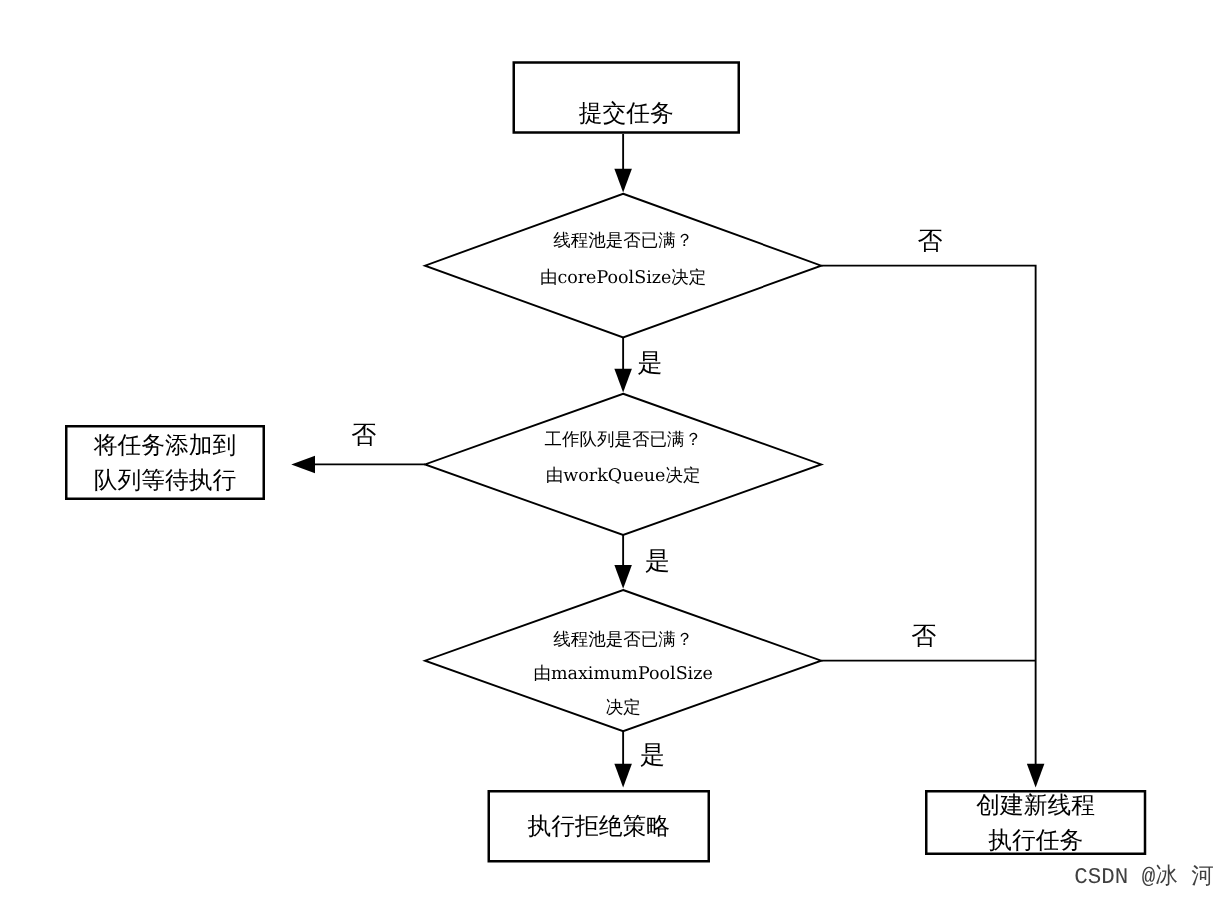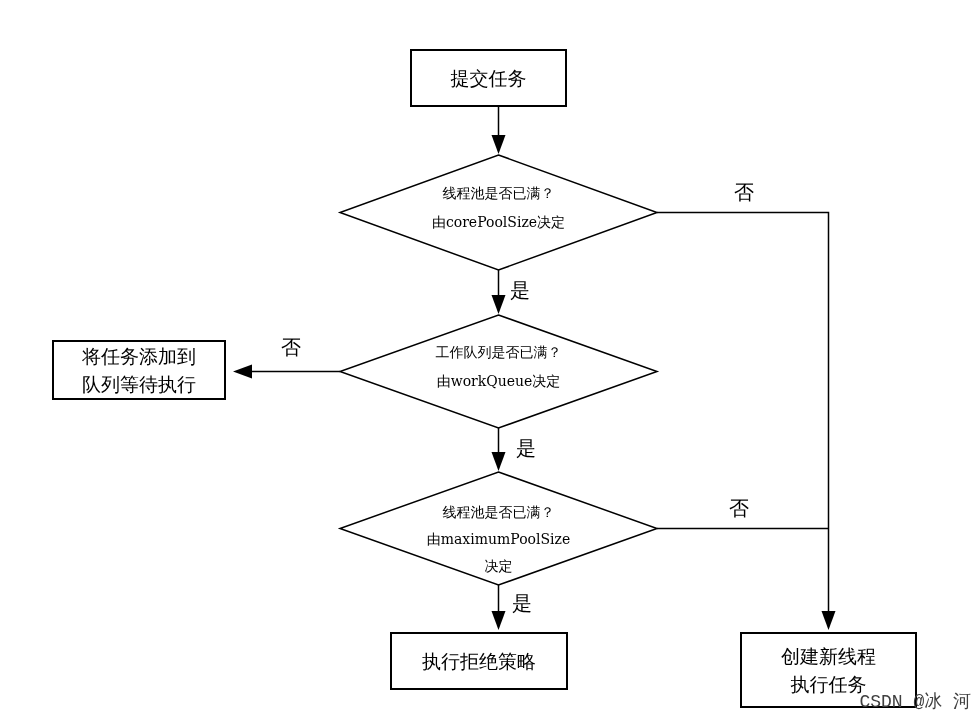--- a/index.html
+++ b/index.html
@@ -45,34 +45,34 @@
     <polygon class="arrowhead" points="498.5,471 491.5,452 505.5,452"></polygon>
     <polygon class="arrowhead" points="498.5,630 491.5,611 505.5,611"></polygon>
     <polygon class="arrowhead" points="828.5,630 821.5,611 835.5,611"></polygon>
     <polygon class="arrowhead" points="233,371.5 252,364.5 252,378.5"></polygon>
 
     <polygon class="diamond" points="498.5,155 657,212.5 498.5,270 340,212.5"></polygon>
     <polygon class="diamond" points="498.5,315 657,371.5 498.5,428 340,371.5"></polygon>
     <polygon class="diamond" points="498.5,472 657,528.5 498.5,585 340,528.5"></polygon>
   </svg>
 
-  <div class="box" style="left:410px;top:49px;width:157px;height:58px;">
+  <div class="box" style="left:410px;top:49px;width:182px;height:58px;justify-content:flex-end;">
     <div>提交任务</div>
   </div>
 
-  <div class="box" style="left:52px;top:340px;width:174px;height:60px;">
+  <div class="box" style="left:52px;top:340px;width:160px;height:60px;">
     <div>将任务添加到</div>
     <div>队列等待执行</div>
   </div>
 
   <div class="box" style="left:390px;top:632px;width:178px;height:58px;">
     <div>执行拒绝策略</div>
   </div>
 
-  <div class="box" style="left:740px;top:632px;width:177px;height:76px;">
+  <div class="box" style="left:740px;top:632px;width:177px;height:52px;">
     <div>创建新线程</div>
     <div>执行任务</div>
   </div>
 
   <div class="dtext" style="left:350px;top:179px;width:297px;">
     <div>线程池是否已满？</div>
     <div>由corePoolSize决定</div>
   </div>
 
   <div class="dtext" style="left:350px;top:338px;width:297px;">

